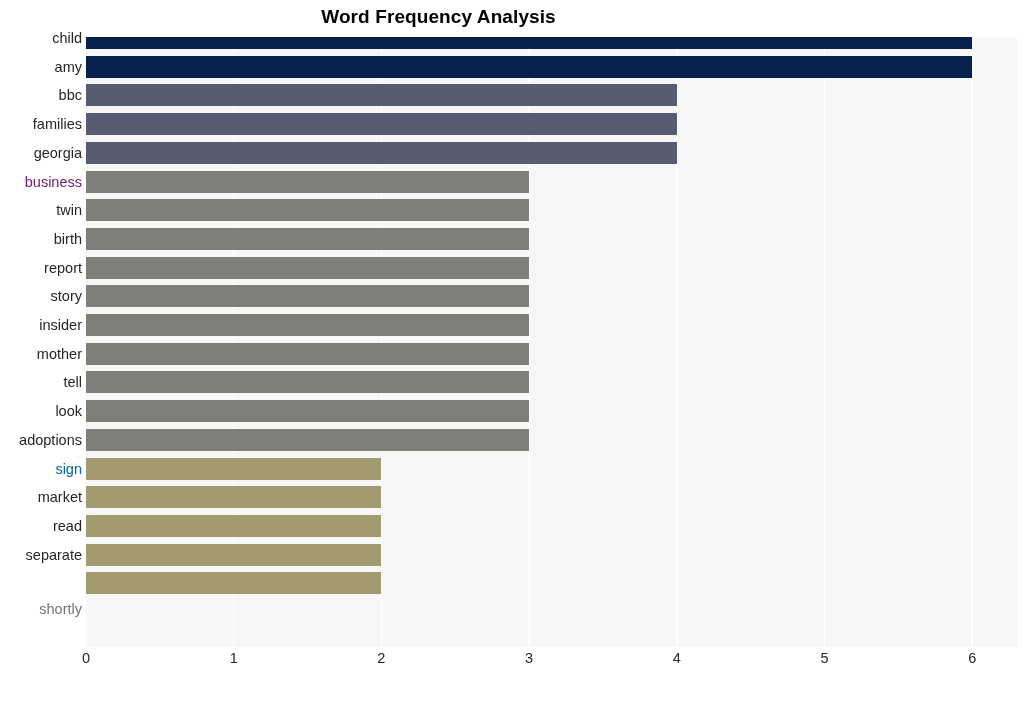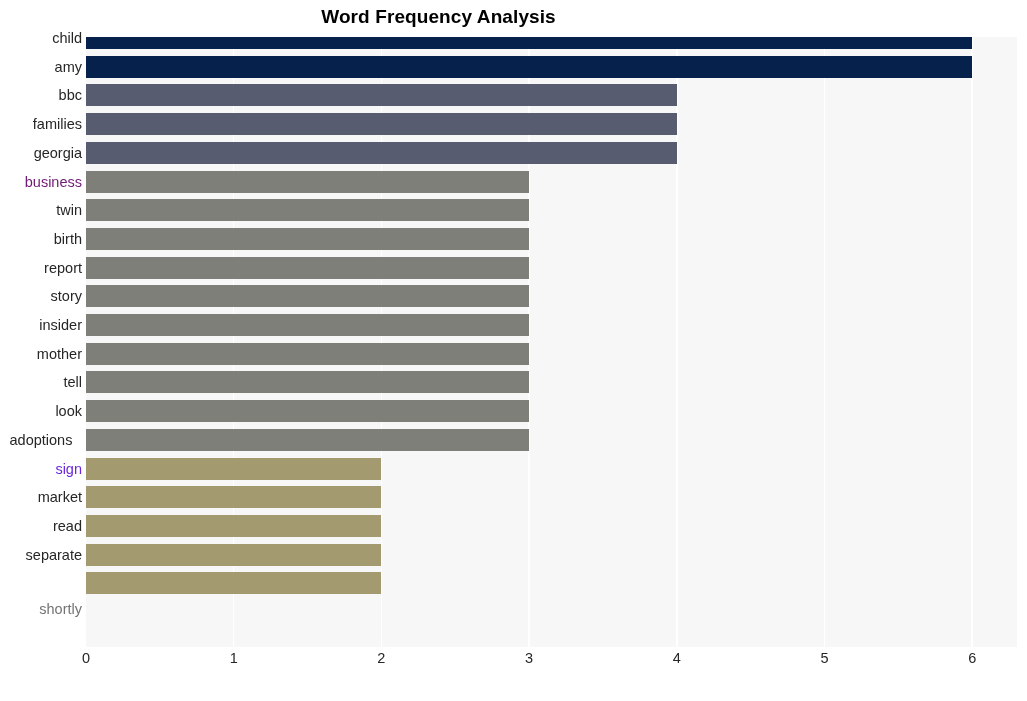--- a/index.html
+++ b/index.html
@@ -152,22 +152,22 @@
       <div class="y-tick-label" style="top: 104.8px; color: rgb(38, 38, 38);">georgia</div>
       <div class="y-tick-label" style="top: 133.5px; color: #701a75;">business</div>
       <div class="y-tick-label" style="top: 162.2px; color: rgb(38, 38, 38);">twin</div>
       <div class="y-tick-label" style="top: 190.9px; color: rgb(38, 38, 38);">birth</div>
       <div class="y-tick-label" style="top: 219.6px; color: rgb(38, 38, 38);">report</div>
       <div class="y-tick-label" style="top: 248.3px; color: rgb(38, 38, 38);">story</div>
       <div class="y-tick-label" style="top: 277px; color: rgb(38, 38, 38); padding-left: 40px;">insider</div>
       <div class="y-tick-label" style="top: 305.7px; color: rgb(38, 38, 38);">mother</div>
       <div class="y-tick-label" style="top: 334.4px; color: rgb(38, 38, 38);">tell</div>
       <div class="y-tick-label" style="top: 363.1px; color: rgb(38, 38, 38);">look</div>
-      <div class="y-tick-label" style="top: 391.8px; color: rgb(38, 38, 38); text-align: center;">adoptions</div>
-      <div class="y-tick-label" style="top: 420.5px; color: #6d28d9;">sign</div>
+      <div class="y-tick-label" style="top: 391.8px; color: rgb(38, 38, 38);">adoptions</div>
+      <div class="y-tick-label" style="top: 420.5px; color: #0369a1;">sign</div>
       <div class="y-tick-label" style="top: 449.2px; color: rgb(38, 38, 38);">market</div>
       <div class="y-tick-label" style="top: 477.9px; color: rgb(38, 38, 38);">read</div>
       <div class="y-tick-label" style="top: 506.6px; color: rgb(38, 38, 38);">separate</div>
       <div class="y-tick-label" style="top: 561px; color: #737373;">shortly</div>
     </div>
 
   <div id="x-axis-labels">
       <div class="x-tick-label" style="left: 86px; color: rgb(38, 38, 38);">0</div>
       <div class="x-tick-label" style="left: 233.7px; color: rgb(38, 38, 38);">1</div>
       <div class="x-tick-label" style="left: 381.4px; color: rgb(38, 38, 38);">2</div>

